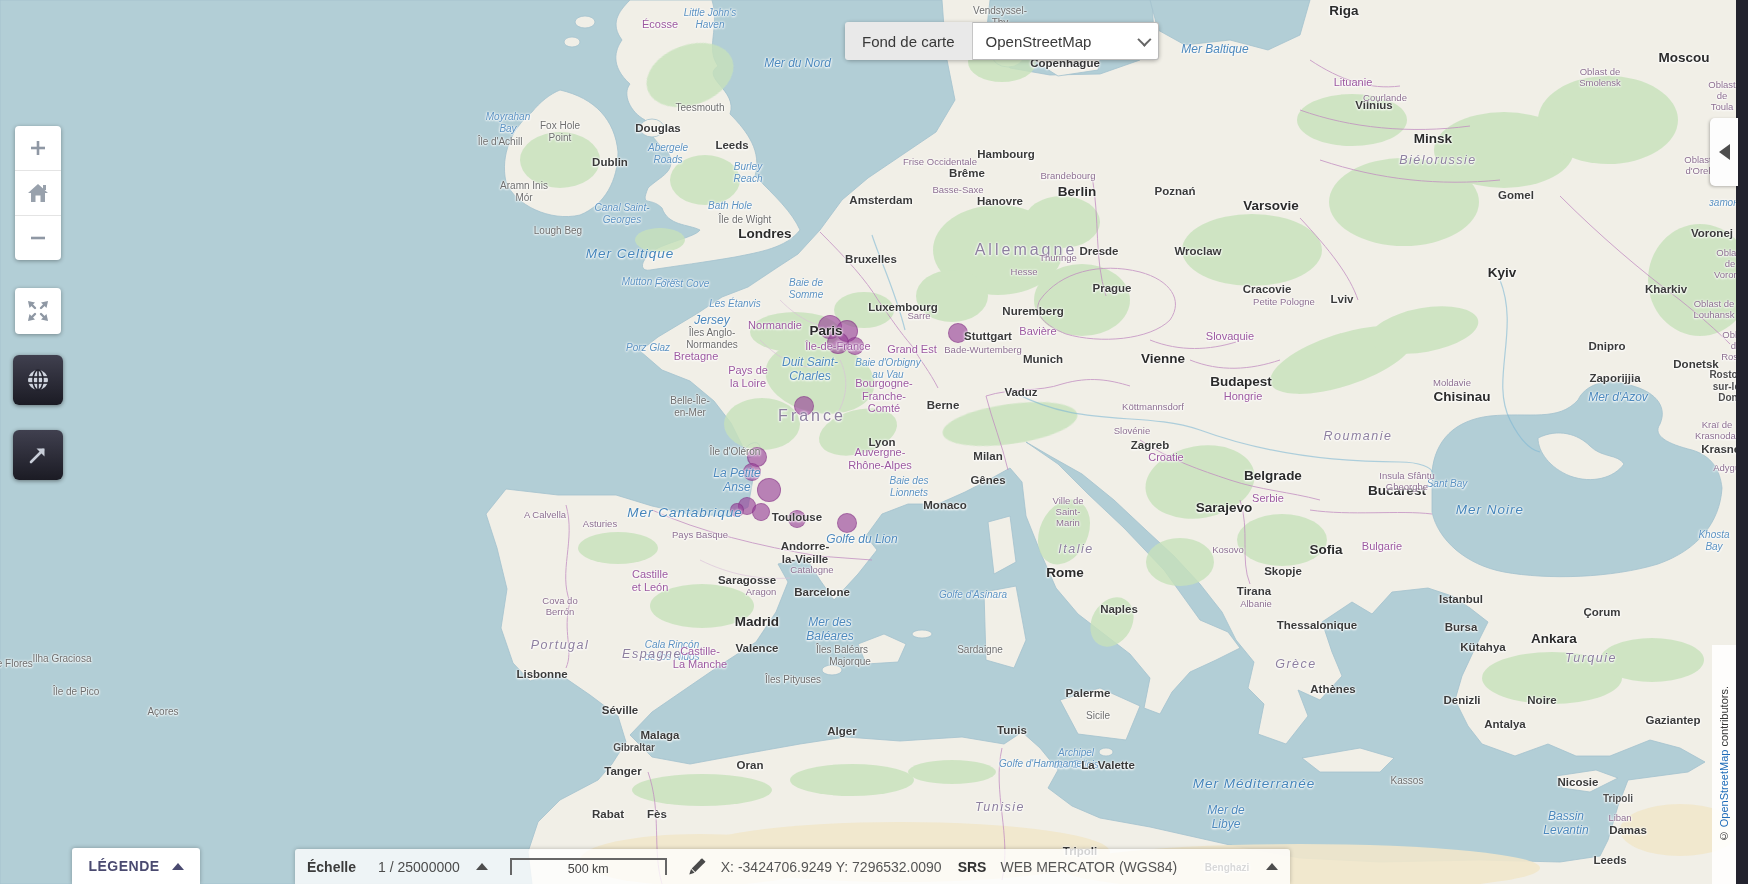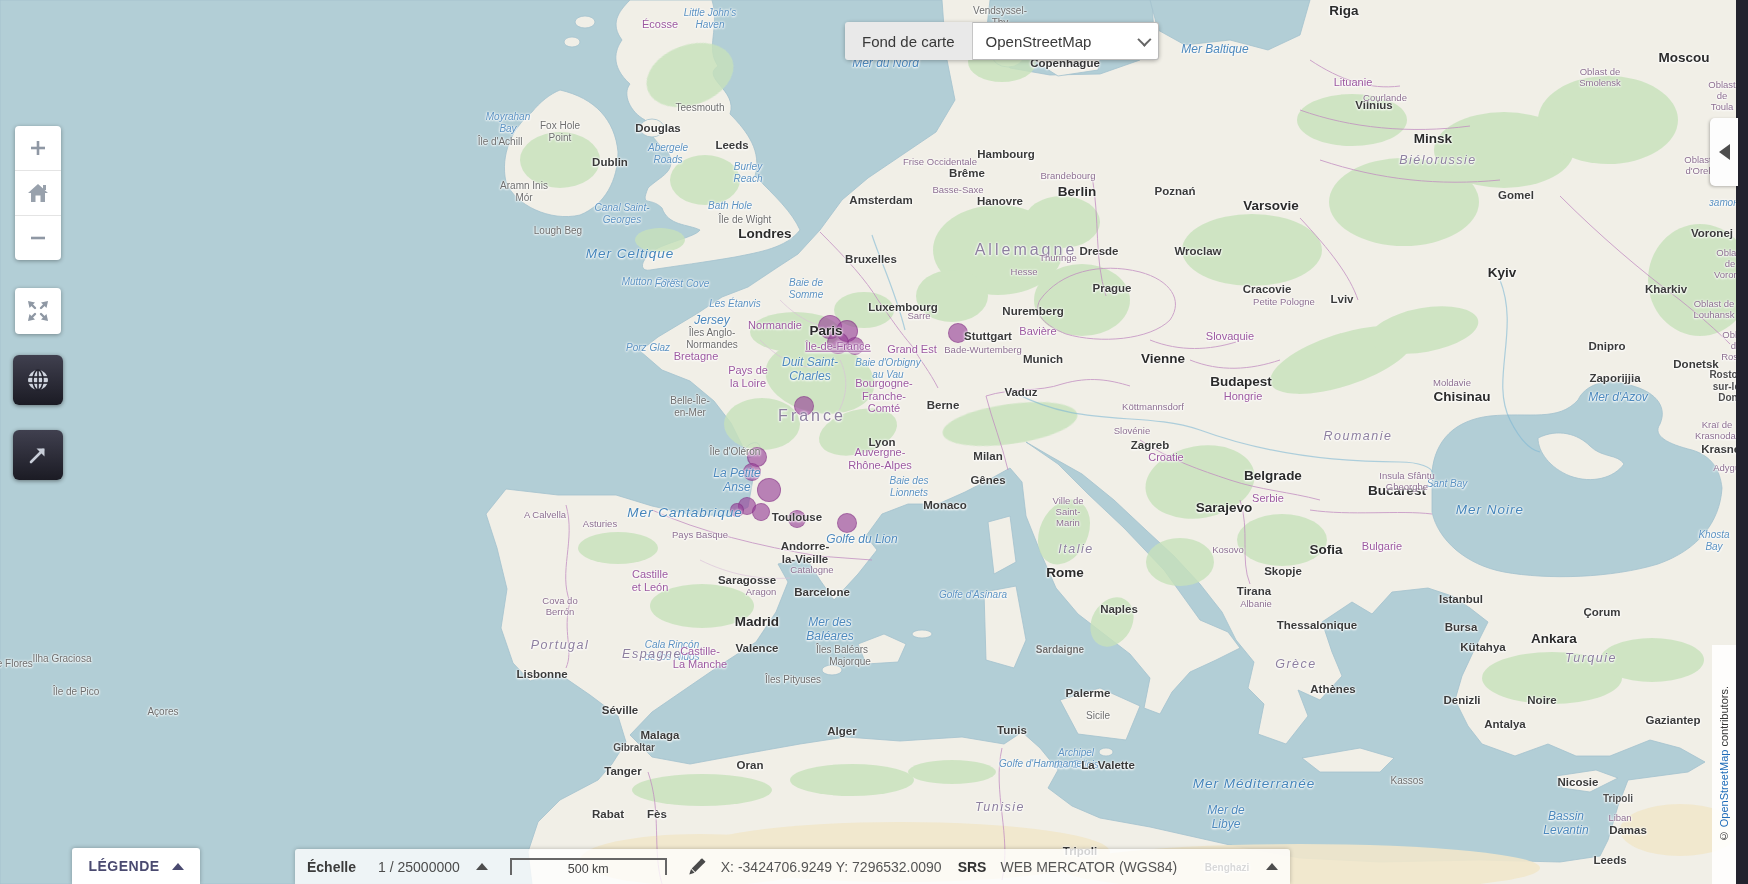--- a/index.html
+++ b/index.html
@@ -206,21 +206,21 @@
       <div class="marker" style="left: 757px; top: 457px; width: 18px; height: 18px; background: rgba(148, 62, 150, 0.62); border: 1px solid rgba(120, 40, 122, 0.35);"></div>
       <div class="marker" style="left: 752px; top: 472px; width: 16px; height: 16px; background: rgba(148, 62, 150, 0.62); border: 1px solid rgba(120, 40, 122, 0.35);"></div>
       <div class="marker" style="left: 769px; top: 490px; width: 22px; height: 22px; background: rgba(148, 62, 150, 0.62); border: 1px solid rgba(120, 40, 122, 0.35);"></div>
       <div class="marker" style="left: 747px; top: 506px; width: 16px; height: 16px; background: rgba(148, 62, 150, 0.62); border: 1px solid rgba(120, 40, 122, 0.35);"></div>
       <div class="marker" style="left: 761px; top: 512px; width: 16px; height: 16px; background: rgba(148, 62, 150, 0.62); border: 1px solid rgba(120, 40, 122, 0.35);"></div>
       <div class="marker" style="left: 737px; top: 510px; width: 12px; height: 12px; background: rgba(148, 62, 150, 0.62); border: 1px solid rgba(120, 40, 122, 0.35);"></div>
       <div class="marker" style="left: 797px; top: 519px; width: 16px; height: 16px; background: rgba(148, 62, 150, 0.62); border: 1px solid rgba(120, 40, 122, 0.35);"></div>
       <div class="marker" style="left: 847px; top: 523px; width: 18px; height: 18px; background: rgba(148, 62, 150, 0.62); border: 1px solid rgba(120, 40, 122, 0.35);"></div>
     </div>
   <div id="label-layer">
-      <div class="ml sea" style="left: 882px; top: 64px; padding-left: 7px;">Mer du Nord</div>
+      <div class="ml sea" style="left: 794px; top: 64px; padding-left: 7px;">Mer du Nord</div>
       <div class="ml sea-lg" style="left: 630px; top: 254px;">Mer Celtique</div>
       <div class="ml sea" style="left: 1215px; top: 50px;">Mer Baltique</div>
       <div class="ml sea-lg" style="left: 685px; top: 513px;">Mer Cantabrique</div>
       <div class="ml sea" style="left: 830px; top: 630px;">Mer des
 Baléares</div>
       <div class="ml sea" style="left: 862px; top: 540px;">Golfe du Lion</div>
       <div class="ml sea-lg" style="left: 1254px; top: 784px;">Mer Méditerranée</div>
       <div class="ml sea" style="left: 1226px; top: 818px;">Mer de
 Libye</div>
       <div class="ml sea-lg" style="left: 1490px; top: 510px;">Mer Noire</div>
@@ -359,21 +359,21 @@
       <div class="ml country-sm" style="left: 652px; top: 654px;">Espagne</div>
       <div class="ml country-sm" style="left: 560px; top: 645px;">Portugal</div>
       <div class="ml country-sm" style="left: 1591px; top: 658px;">Turquie</div>
       <div class="ml country-sm" style="left: 1296px; top: 664px;">Grèce</div>
       <div class="ml country-sm" style="left: 1000px; top: 807px;">Tunisie</div>
       <div class="ml country-sm" style="left: 1358px; top: 436px;">Roumanie</div>
       <div class="ml country-sm" style="left: 1438px; top: 160px;">Biélorussie</div>
       <div class="ml region" style="left: 660px; top: 24px;">Écosse</div>
       <div class="ml region" style="left: 696px; top: 356px;">Bretagne</div>
       <div class="ml region" style="left: 775px; top: 325px;">Normandie</div>
-      <div class="ml region" style="left: 838px; top: 346px; text-decoration: underline;">Île-de-France</div>
+      <div class="ml region" style="left: 838px; top: 346px;">Île-de-France</div>
       <div class="ml region" style="left: 748px; top: 377px;">Pays de
 la Loire</div>
       <div class="ml region" style="left: 912px; top: 349px;">Grand Est</div>
       <div class="ml region-sm" style="left: 919px; top: 316px;">Sarre</div>
       <div class="ml region" style="left: 884px; top: 396px;">Bourgogne-
 Franche-
 Comté</div>
       <div class="ml region" style="left: 880px; top: 459px;">Auvergne-
 Rhône-Alpes</div>
       <div class="ml region-sm" style="left: 983px; top: 350px;">Bade-Wurtemberg</div>
@@ -441,21 +441,21 @@
       <div class="ml island" style="left: 690px; top: 406px;">Belle-Île-
 en-Mer</div>
       <div class="ml island" style="left: 735px; top: 452px;">Île d'Oléron</div>
       <div class="ml island" style="left: 76px; top: 692px;">Île de Pico</div>
       <div class="ml island" style="left: 62px; top: 659px;">Ilha Graciosa</div>
       <div class="ml island" style="left: 12px; top: 664px;">de Flores</div>
       <div class="ml island" style="left: 163px; top: 712px;">Açores</div>
       <div class="ml island" style="left: 842px; top: 650px;">Îles Baléars</div>
       <div class="ml island" style="left: 850px; top: 662px;">Majorque</div>
       <div class="ml island" style="left: 793px; top: 680px;">Îles Pityuses</div>
-      <div class="ml island" style="left: 1060px; top: 650px; font-weight: bold;">Sardaigne</div>
+      <div class="ml island" style="left: 980px; top: 650px;">Sardaigne</div>
       <div class="ml island" style="left: 1098px; top: 716px;">Sicile</div>
       <div class="ml island" style="left: 1407px; top: 781px;">Kassos</div>
     </div>
 
 
 
   <div id="basemap">
     <div id="basemap-label">Fond de carte</div>
     <div id="basemap-select">
       <span>OpenStreetMap</span>

